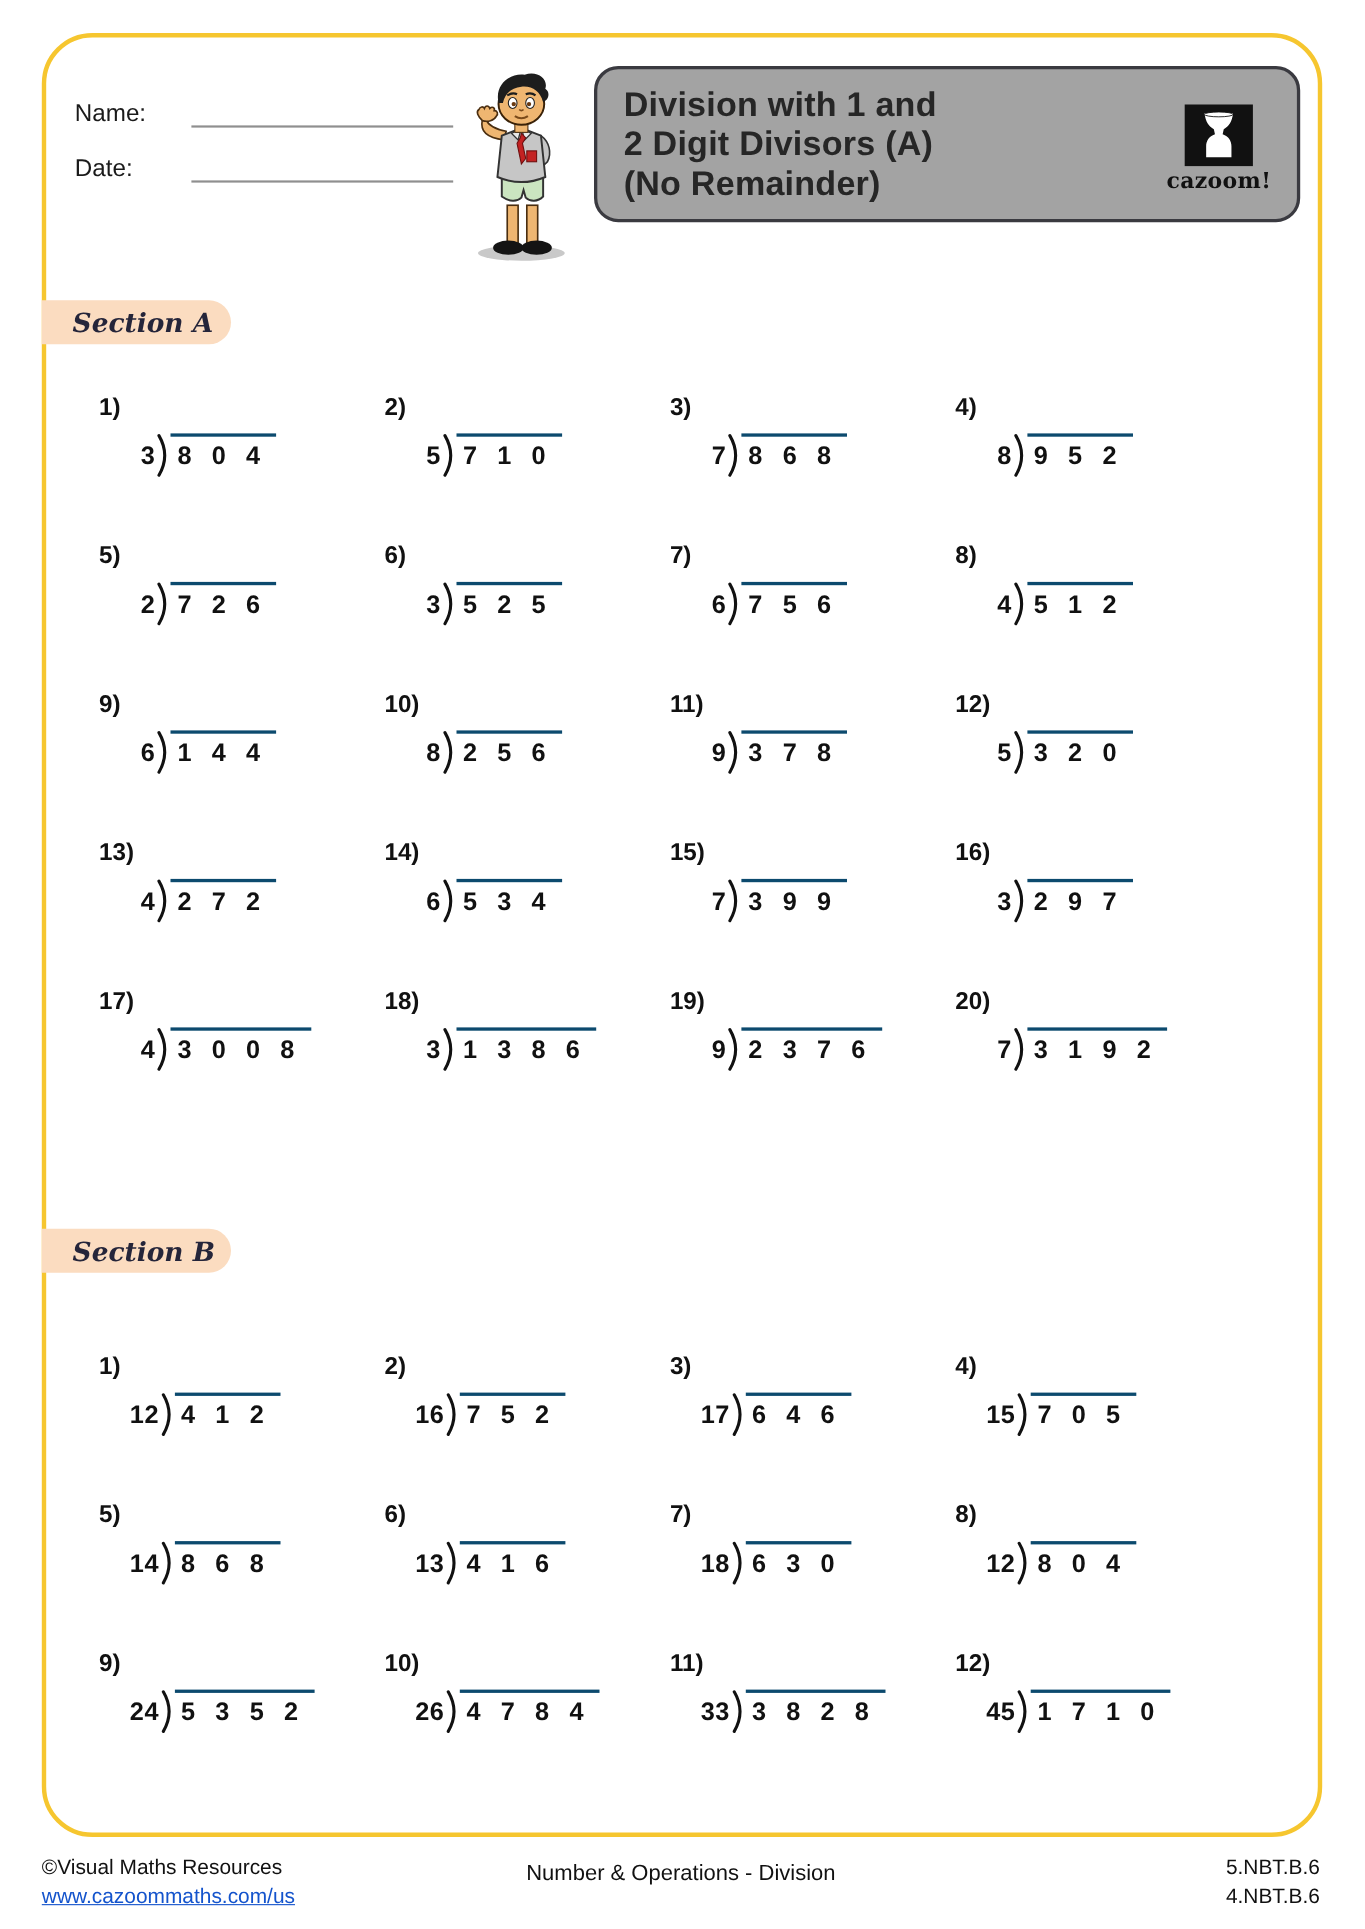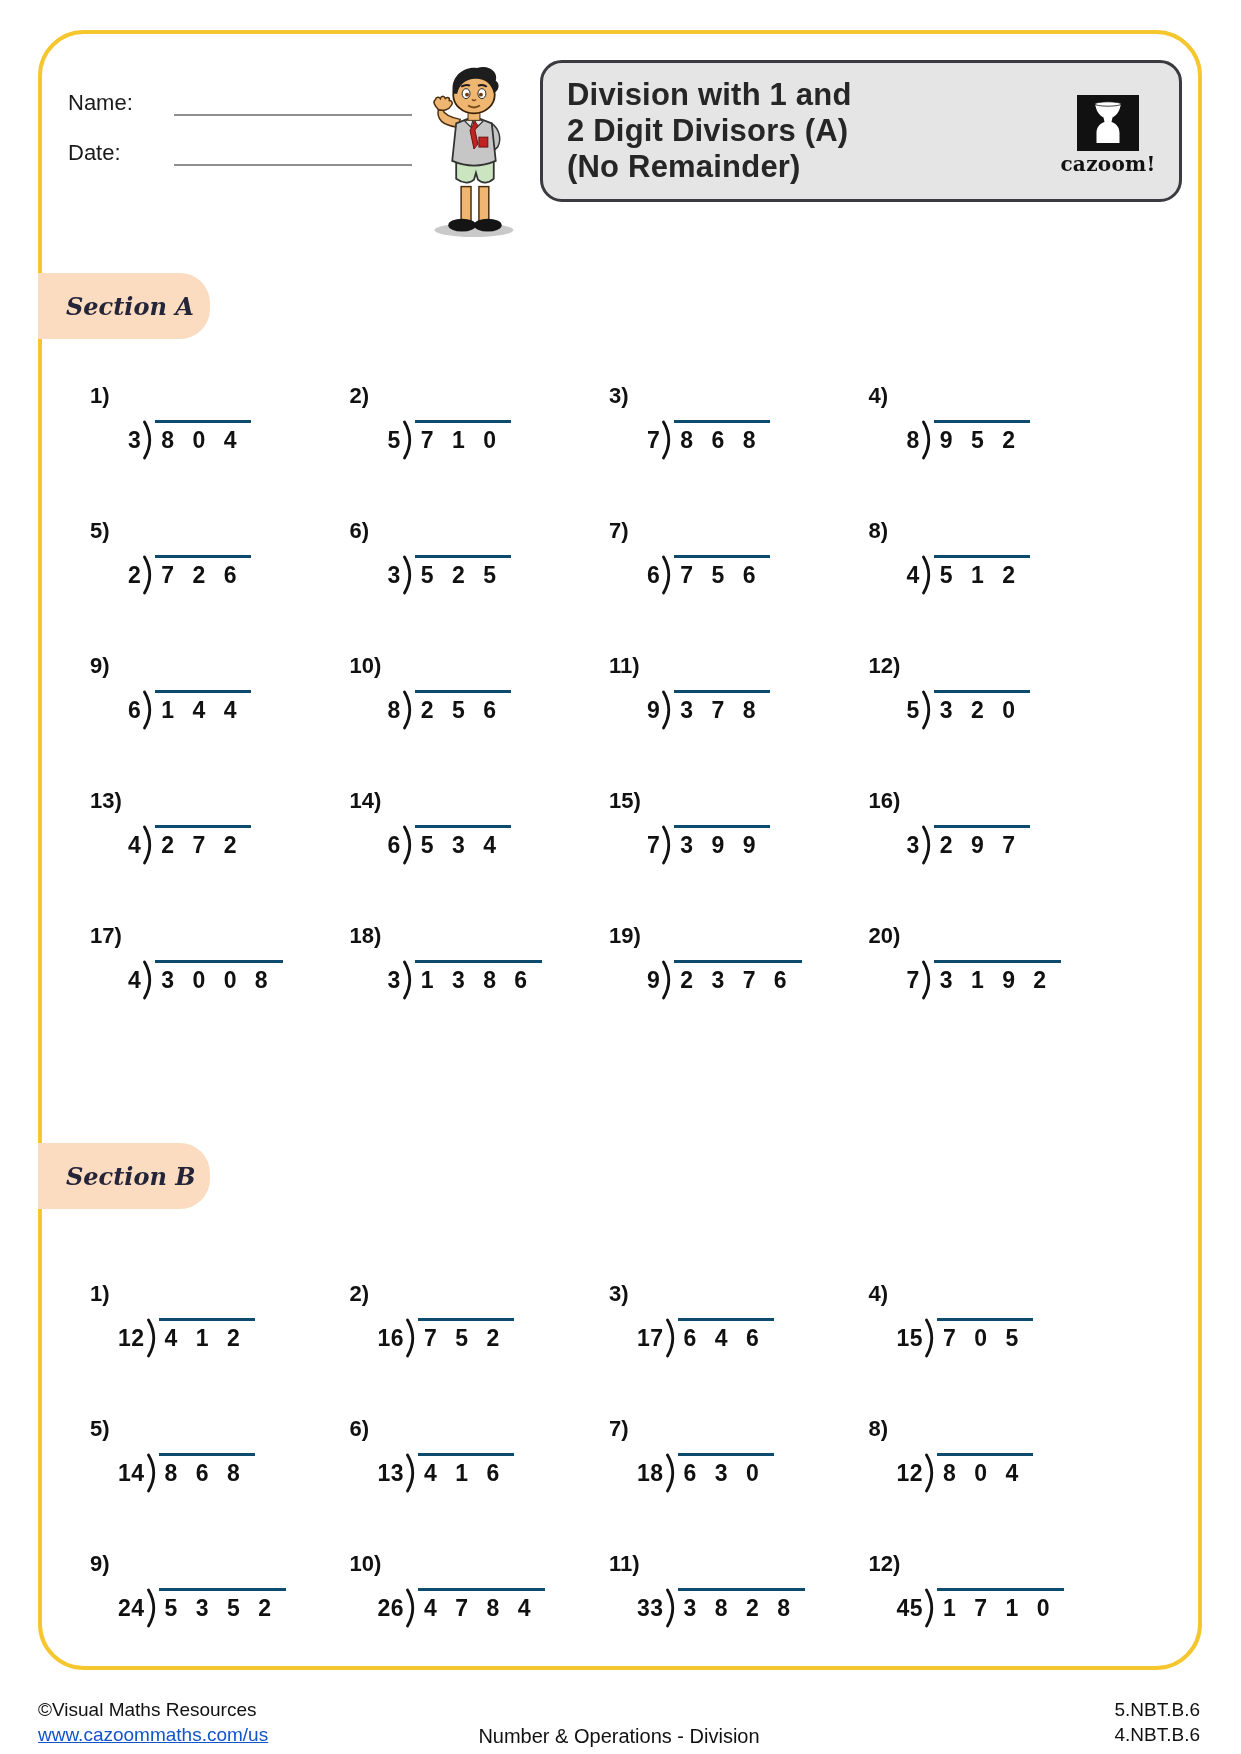--- a/index.html
+++ b/index.html
@@ -13,34 +13,34 @@
     background:#ffffff;
   }
   
   .header { display:flex; padding:26px 16px 0 26px; height:178px; }
   .namedate { width:348px; padding-top:30px; box-sizing:border-box; }
   .field { display:flex; align-items:flex-end; margin-bottom:24px; }
   .field-label { font-size:22px; font-weight:normal; color:#1a1a1a; width:92px; }
   .field-line { flex:1; max-width:238px; border-bottom:2px solid #8f8f8f; height:24px; margin-left:14px; }
   .boy { width:112px; height:178px; flex:none; margin-top:2px; }
   .title-box {
-    flex:1; margin-left:12px; height:142px; background:#e5e5e5;
+    flex:1; margin-left:12px; height:142px; background:#a3a3a3;
     border:3px solid #3A3A40; border-radius:22px; box-sizing:border-box;
     display:flex; align-items:center; padding:0 16px 0 24px;
   }
   .title {
     flex:1; font-size:31px; font-weight:bold; color:#262626;
     line-height:1.17; white-space:pre-line; letter-spacing:0.2px;
   }
   .logo { width:110px; flex:none; text-align:center; padding-top:8px; }
   .logo-mark { width:62px; height:56px; background:#111; margin:0 auto; display:flex; align-items:center; justify-content:center; }
   .logo-text { font-family:"DejaVu Serif", serif; font-weight:bold; font-size:20px; color:#111; margin-top:1px; letter-spacing:0.3px; }
   
   .section-label {
-    margin-left:-4px; width:172px; height:66px; background:#FBDCC0;
+    margin-left:-4px; width:172px; height:40px; background:#FBDCC0;
     border-radius:0 30px 30px 0; display:flex; align-items:center;
     padding-left:28px; box-sizing:border-box;
     font-family:"DejaVu Serif", serif; font-style:italic; font-weight:bold;
     font-size:24px; color:#25253a;
   }
   .sec-a .section-label { margin-top:35px; }
   .sec-b .section-label { margin-top:145px; }
   .pgrid {
     display:grid; grid-template-columns:repeat(4,1fr);
     row-gap:60px; padding:0 70px 0 48px;
@@ -50,21 +50,21 @@
   .problem { height:75px; }
   .pnum { font-size:22px; font-weight:bold; color:#111; margin-bottom:11px; }
   .expr { display:inline-flex; align-items:flex-start; font-weight:bold; font-size:23px; color:#111; margin-left:38px; }
   .sec-b .expr { margin-left:28px; }
   .divisor { margin-top:7px; letter-spacing:0.5px; }
   .bracket { flex:none; margin:0 -1px 0 1px; }
   .dividend { border-top:3px solid #0c4a6e; padding:4px 14px 0 6px; word-spacing:10px; letter-spacing:1px; }
   
   .footer {
     position:absolute; left:38px; top:1686px; width:1164px; height:62px;
-    display:flex; align-items:flex-end; box-sizing:border-box; padding:0 2px 0 0;
+    display:flex; align-items:flex-start; box-sizing:border-box; padding:0 2px 0 0;
   }
   .foot-left { width:330px; line-height:1.35; font-size:19px; color:#111; }
   .foot-link { color:#1353CC; text-decoration:underline; font-size:19px; }
   .foot-center { flex:1; text-align:center; font-size:20px; color:#111; padding-top:6px; }
   .foot-right { width:330px; text-align:right; line-height:1.35; font-size:19px; color:#111; }
 </style>
 </head>
 <body>
 
 <div class="frame">

